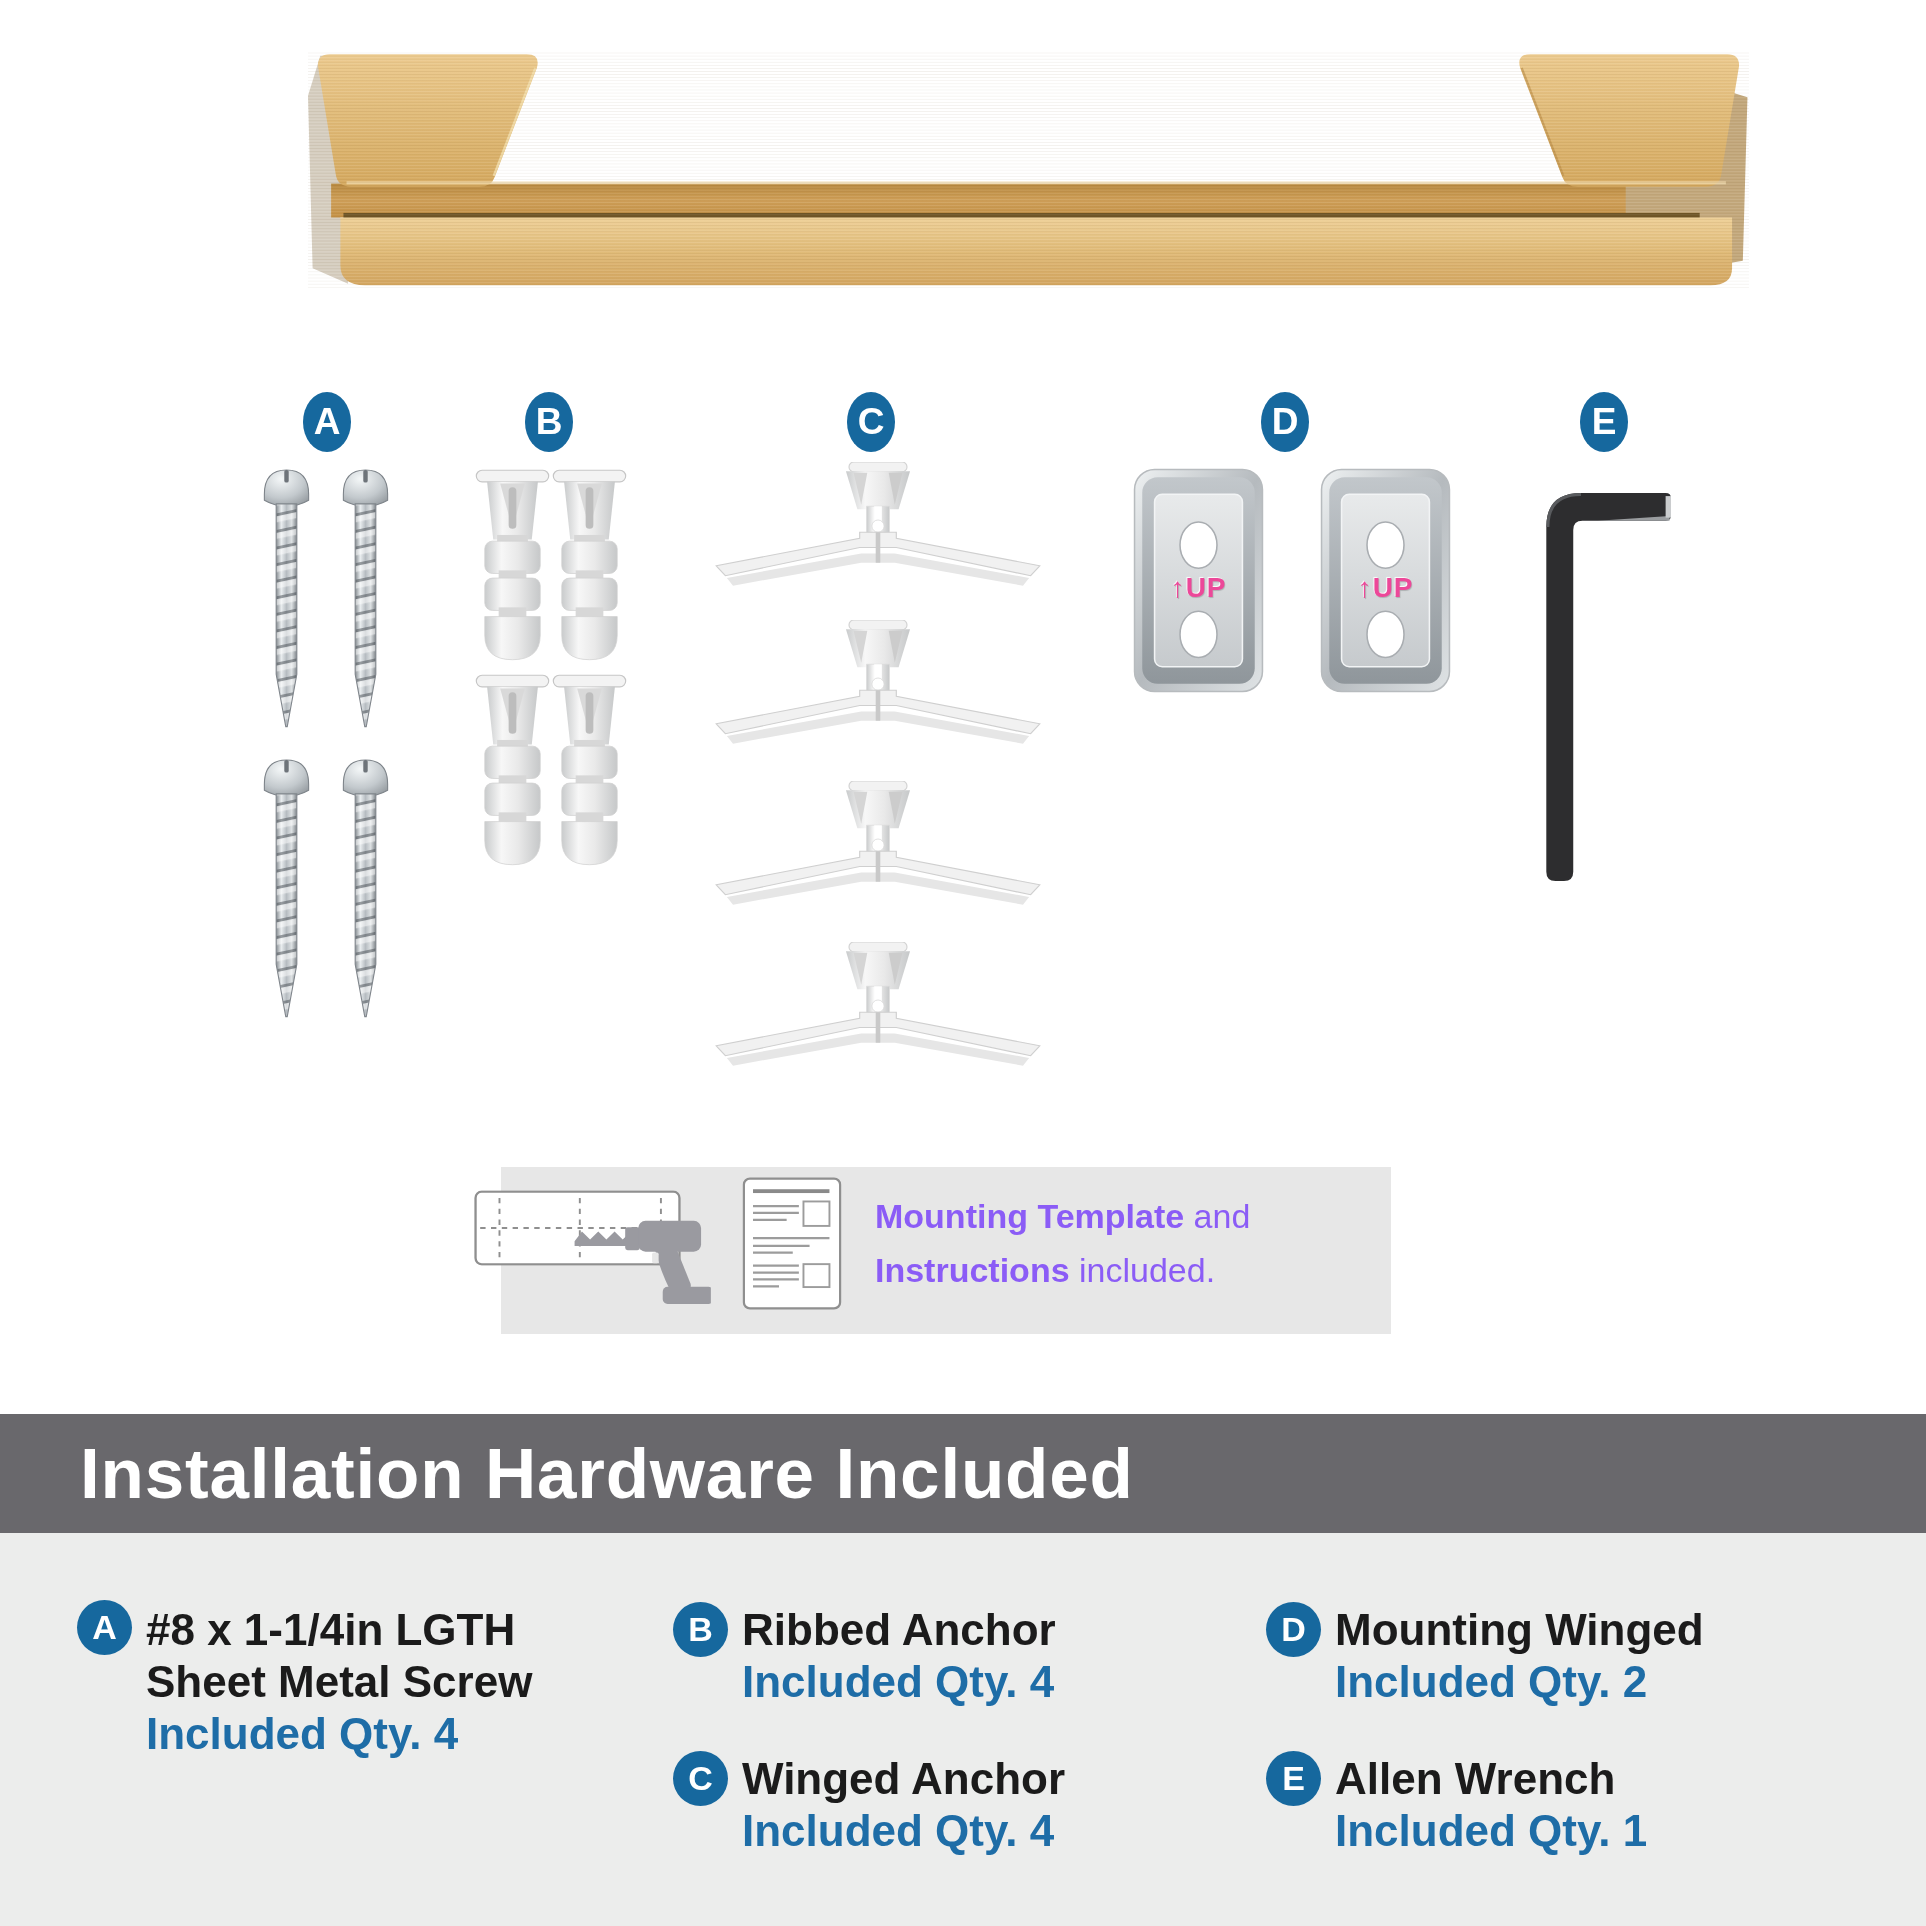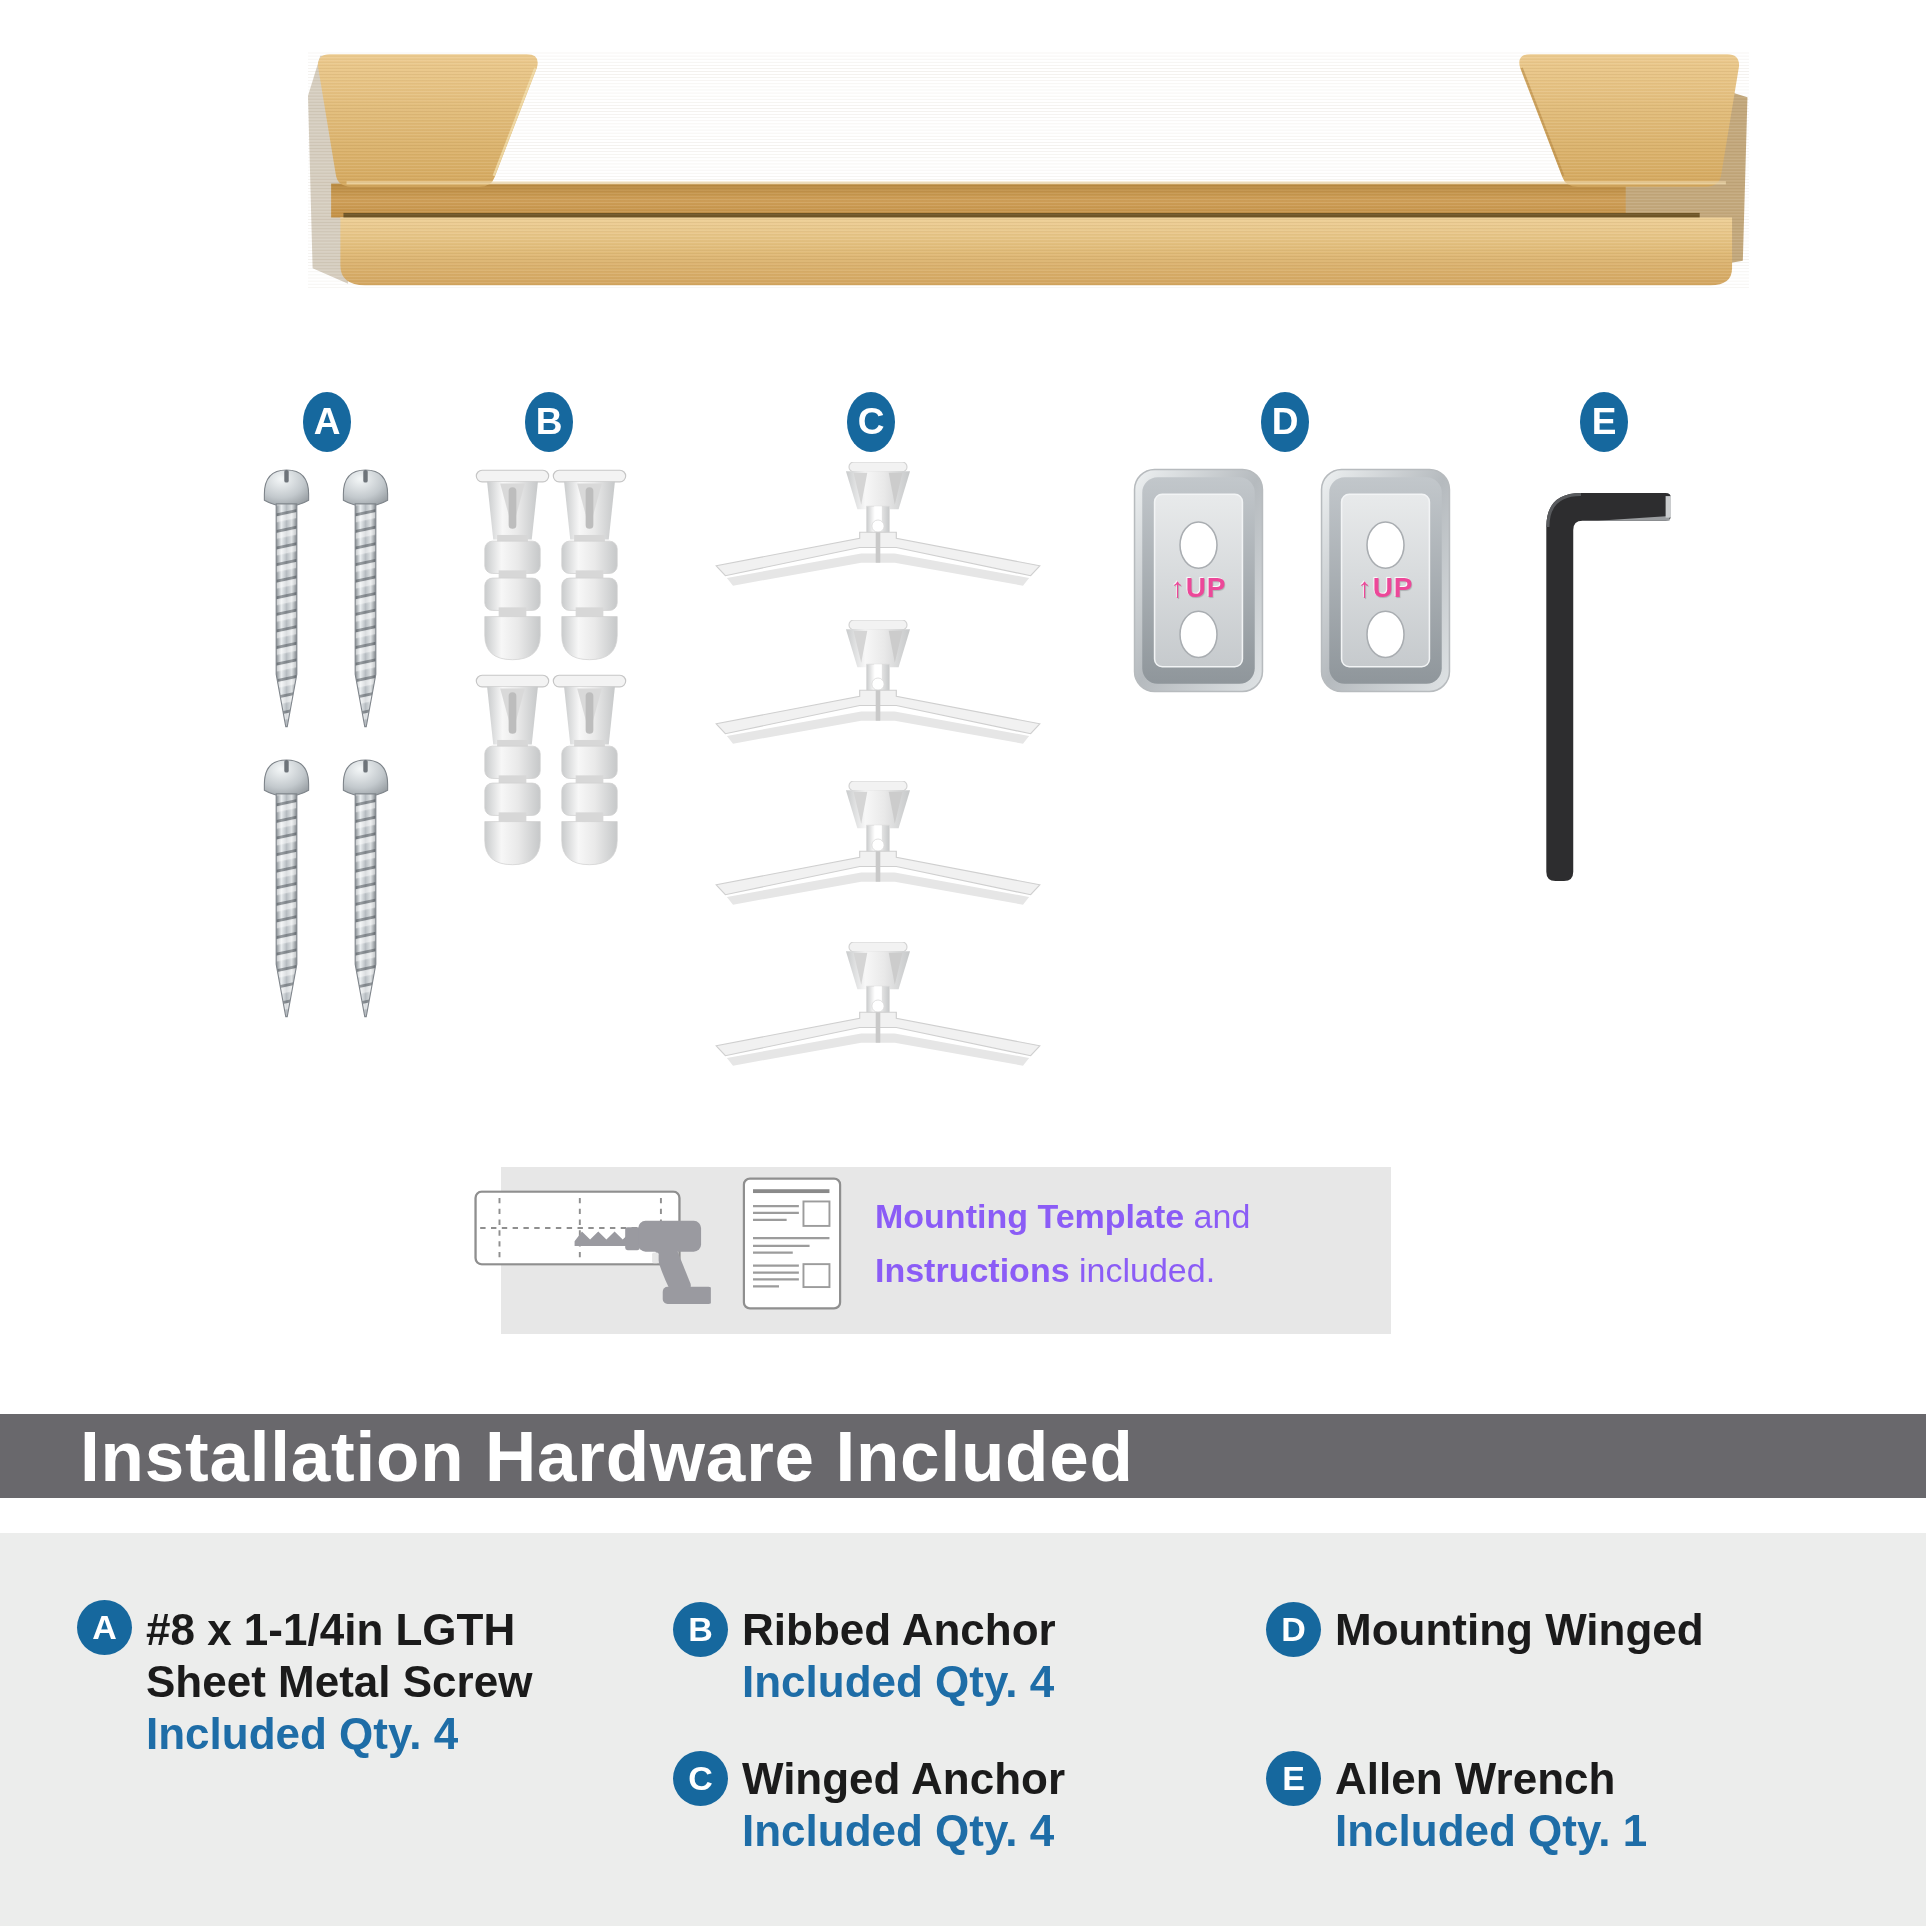--- a/index.html
+++ b/index.html
@@ -260,21 +260,21 @@
       <use href="#sym-drill"></use>
     </svg>
   <svg class="abs" style="left:742px;top:1177px" width="100" height="133" viewBox="0 0 130 174">
       <use href="#sym-doc"></use>
     </svg>
   <div class="abs infotext" style="left:875px;top:1189px">
     <div><b>Mounting Template</b><span> and</span></div>
     <div><b>Instructions</b><span> included.</span></div>
   </div>
 
-  <div class="abs banner" style="left:0;top:1414px;width:1926px;height:84px;padding-left:80px;box-sizing:border-box">
+  <div class="abs banner" style="left:0;top:1414px;width:1926px;height:119px;padding-left:80px;box-sizing:border-box">
     <span class="banner-title">Installation Hardware Included</span>
   </div>
 
   <div class="abs bottom" style="left:0;top:1533px;width:1926px;height:393px"></div>
 
   <div class="abs badge lg" style="left:77px;top:1600px">
       <span>A</span>
     </div>
   <div class="abs legend-text" style="left:146px;top:1604px">
     <div>#8 x 1-1/4in LGTH</div>
@@ -296,20 +296,21 @@
   <div class="abs legend-text" style="left:742px;top:1753px">
     <div>Winged Anchor</div>
     <div class="qty">Included Qty. 4</div>
   </div>
 
   <div class="abs badge lg" style="left:1266px;top:1602px">
       <span>D</span>
     </div>
   <div class="abs legend-text" style="left:1335px;top:1604px">
     <div>Mounting Winged</div>
+    <div class="qty">Included Qty. 2</div>
   </div>
 
   <div class="abs badge lg" style="left:1266px;top:1751px">
       <span>E</span>
     </div>
   <div class="abs legend-text" style="left:1335px;top:1753px">
     <div>Allen Wrench</div>
     <div class="qty">Included Qty. 1</div>
   </div>
 

